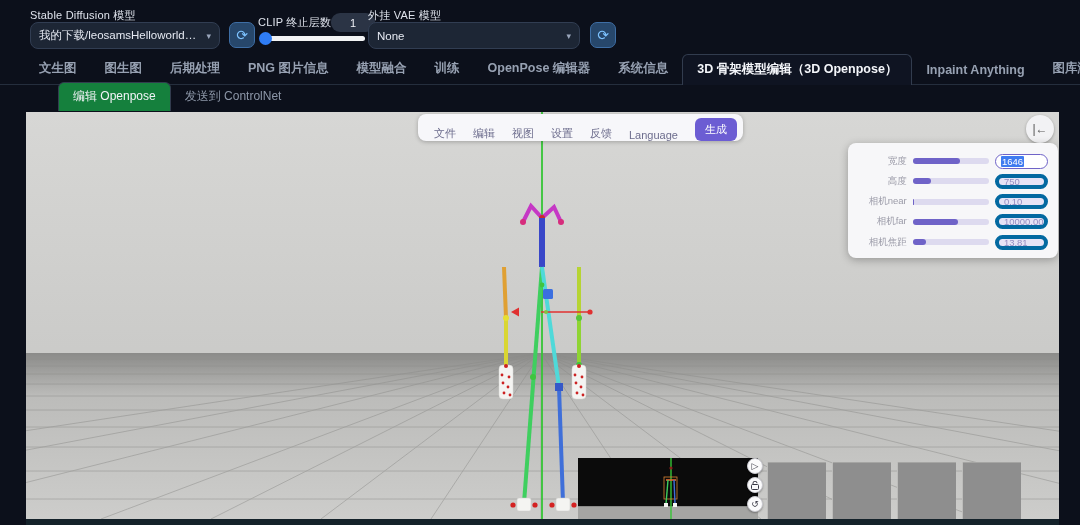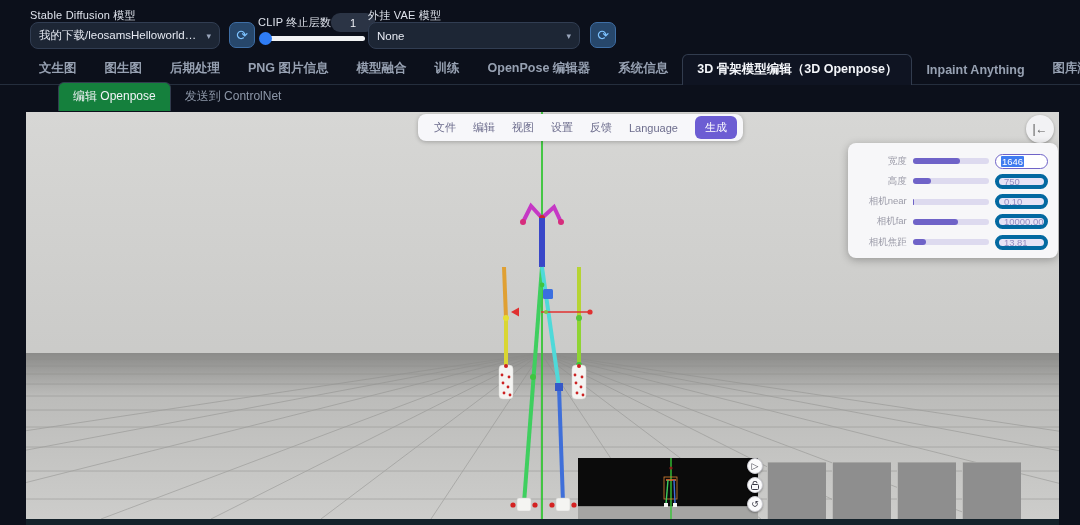--- a/index.html
+++ b/index.html
@@ -61,21 +61,21 @@
     background:linear-gradient(#d7d7d5,#cbcbc9 58%);overflow:hidden;
   }
   .ground{
     position:absolute;left:0;top:241px;width:1033px;height:166px;
     background:linear-gradient(#8b8b89,#bcbcba 26%,#cdcdcb);
   }
   .center-axis{position:absolute;left:515px;top:0;width:2px;height:407px;background:#35c435;opacity:.9;}
   
   .vmenu{
     position:absolute;left:392px;top:2px;height:27px;background:#f7f7fa;border-radius:8px;
-    box-shadow:0 1px 4px rgba(0,0,0,.25);display:flex;align-items:center;gap:17px;padding:0 6px 0 16px;
+    box-shadow:0 1px 4px rgba(0,0,0,.25);display:flex;align-items:flex-end;gap:17px;padding:0 6px 0 16px;
   }
   .vmenu .mitem{font-size:11px;color:#6d6d8d;cursor:pointer;white-space:nowrap;}
   .gen-btn{
     background:var(--accent);color:#fff;font-size:11px;border:none;border-radius:6px;
     padding:4px 10px;cursor:pointer;
   }
   .collapse-btn{
     position:absolute;left:1000px;top:3px;width:28px;height:28px;border-radius:50%;
     background:#f2f2f4;color:#555;display:flex;align-items:center;justify-content:center;
     font-size:12px;box-shadow:0 1px 3px rgba(0,0,0,.3);cursor:pointer;

